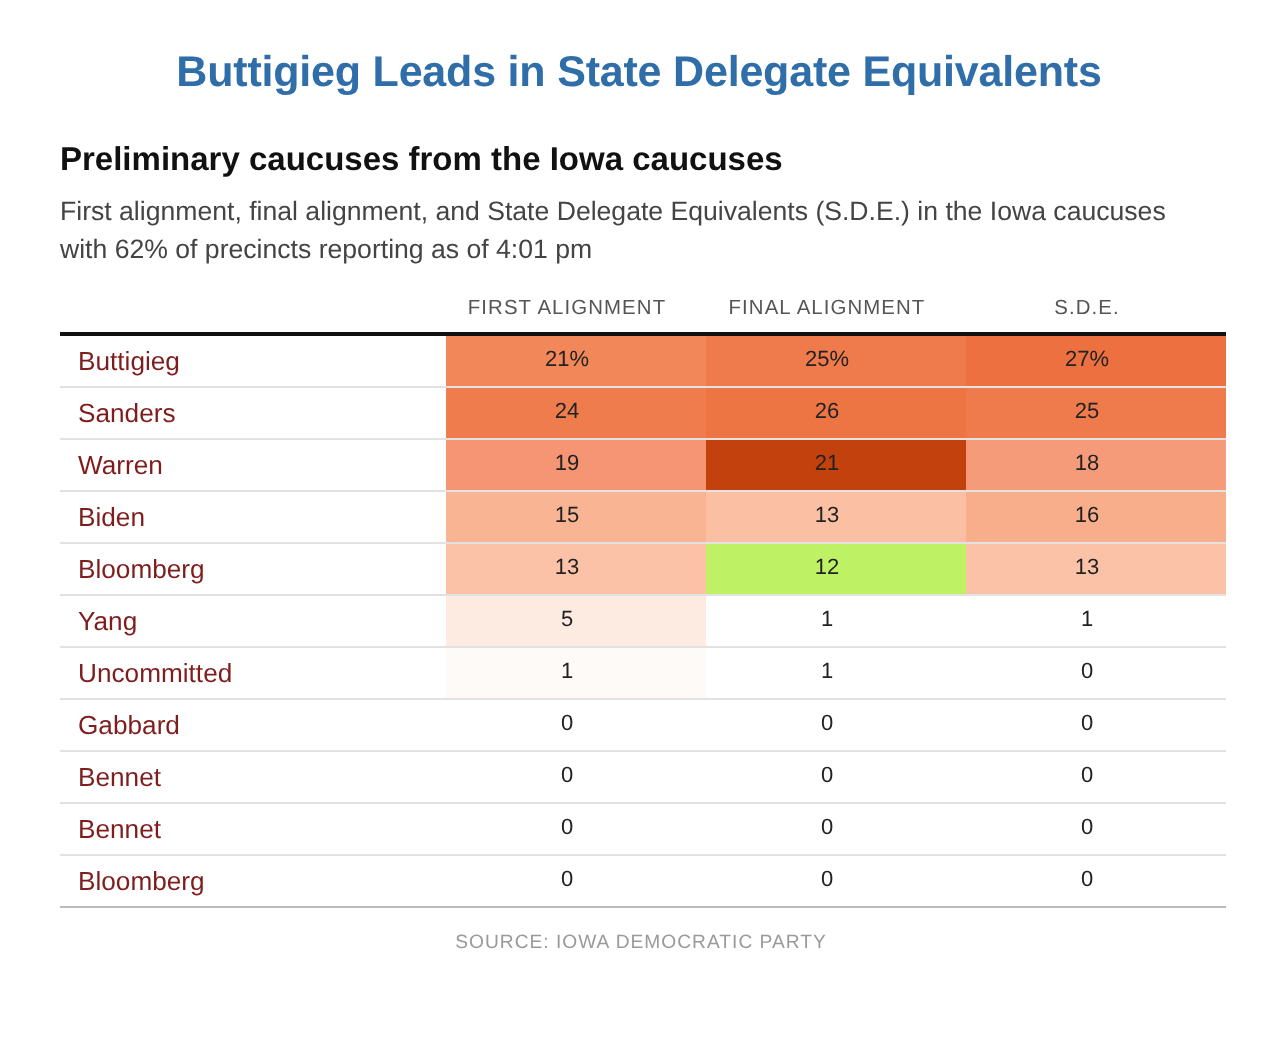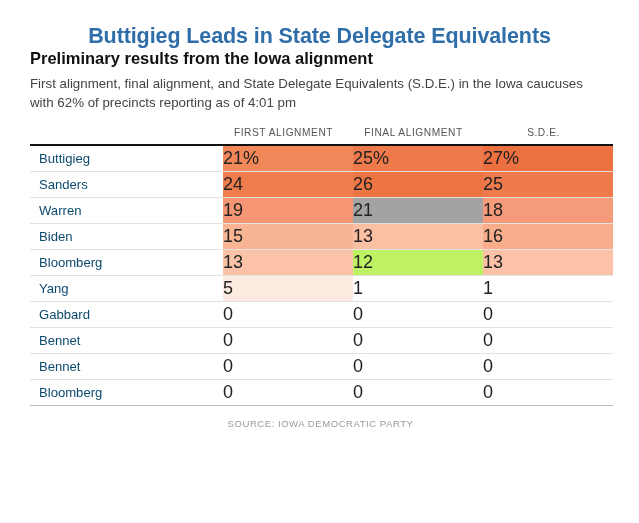--- a/index.html
+++ b/index.html
@@ -20,21 +20,21 @@
     box-sizing: border-box;
     padding: 18px 28px 0 28px;
     position: relative;
   }
   .headline {
     text-align: center;
     color: #2f6ea8;
     font-size: 21.5px;
     font-weight: bold;
     letter-spacing: -0.1px;
-    margin: 6px 0 0 0;
+    margin: 6px 0 22px 0;
   }
   .subhead {
     font-size: 16.5px;
     font-weight: bold;
     color: #111111;
     margin: 0 0 6px 2px;
   }
   .deck {
     font-size: 13.3px;
     color: #444444;
@@ -58,53 +58,53 @@
     vertical-align: bottom;
   }
   table.tbl th.namecol {
     text-align: left;
     padding-left: 0;
   }
   table.tbl thead tr th {
     border-bottom: 2px solid #111111;
   }
   table.tbl td {
-    font-size: 18px;
+    font-size: 11px;
     color: #222222;
     padding: 0 9px 0 0;
     height: 25px;
-    text-align: left;
+    text-align: center;
     border-bottom: 1px solid #e2e2e2;
     white-space: nowrap;
   }
   table.tbl td.name {
     text-align: left;
     padding-left: 9px;
-    color: #0c4a6e;
+    color: #7f1d1d;
     font-size: 13.1px;
   }
   table.tbl tbody tr:last-child td {
     border-bottom: 1px solid #bbbbbb;
   }
   .source {
     margin: 12px 0 0 2px;
     font-size: 9.6px;
     letter-spacing: 0.5px;
     color: #9a9a9a;
     text-transform: uppercase;
     text-align: center;
   }
 </style>
 </head>
 <body>
 
 <div class="wrap">
 
   <div class="headline">Buttigieg Leads in State Delegate Equivalents</div>
-  <div class="subhead">Preliminary results from the Iowa alignment</div>
+  <div class="subhead">Preliminary caucuses from the Iowa caucuses</div>
   <div class="deck">First alignment, final alignment, and State Delegate Equivalents (S.D.E.) in the Iowa caucuses with 62% of precincts reporting as of 4:01 pm</div>
 
   <table class="tbl">
     <colgroup>
       <col style="width:193px">
       <col style="width:130px">
       <col style="width:130px">
       <col style="width:130px">
     </colgroup>
     <thead>
@@ -124,40 +124,46 @@
         </tr>
         <tr>
           <td class="name">Sanders</td>
           <td style="background-color: rgb(239, 124, 77);">24</td>
           <td style="background-color: rgb(237, 117, 68);">26</td>
           <td style="background-color: rgb(239, 122, 75);">25</td>
         </tr>
         <tr>
           <td class="name">Warren</td>
           <td style="background-color: rgb(245, 149, 115);">19</td>
-          <td style="background-color: #a3a3a3;">21</td>
+          <td style="background-color: #c2410c;">21</td>
           <td style="background-color: rgb(246, 155, 122);">18</td>
         </tr>
         <tr>
           <td class="name">Biden</td>
           <td style="background-color: rgb(249, 180, 148);">15</td>
           <td style="background-color: rgb(251, 192, 164);">13</td>
           <td style="background-color: rgb(248, 173, 139);">16</td>
         </tr>
         <tr>
           <td class="name">Bloomberg</td>
           <td style="background-color: rgb(251, 194, 167);">13</td>
           <td style="background-color: #bef264;">12</td>
           <td style="background-color: rgb(251, 194, 167);">13</td>
         </tr>
         <tr>
           <td class="name">Yang</td>
           <td style="background-color: rgb(253, 234, 225);">5</td>
           <td style="background-color: rgb(255, 255, 255);">1</td>
           <td style="background-color: rgb(255, 255, 255);">1</td>
+        </tr>
+        <tr>
+          <td class="name">Uncommitted</td>
+          <td style="background-color: rgb(254, 250, 247);">1</td>
+          <td style="background-color: rgb(255, 255, 255);">1</td>
+          <td style="background-color: rgb(255, 255, 255);">0</td>
         </tr>
         <tr>
           <td class="name">Gabbard</td>
           <td style="background-color: rgb(255, 255, 255);">0</td>
           <td style="background-color: rgb(255, 255, 255);">0</td>
           <td style="background-color: rgb(255, 255, 255);">0</td>
         </tr>
         <tr>
           <td class="name">Bennet</td>
           <td style="background-color: rgb(255, 255, 255);">0</td>

